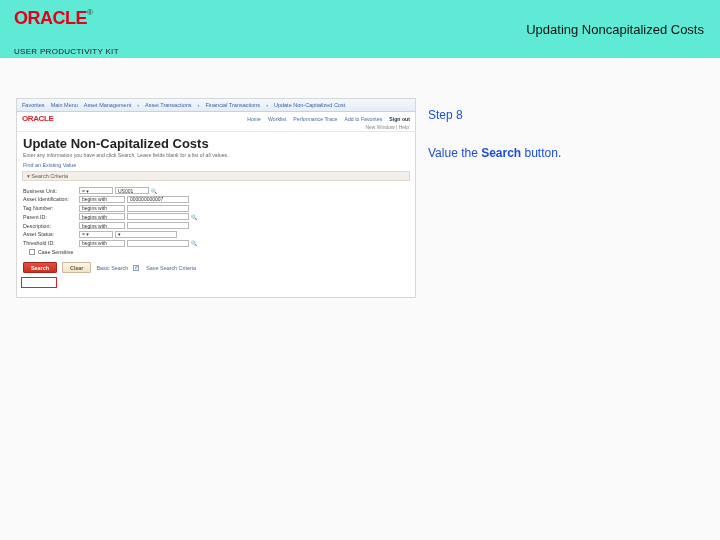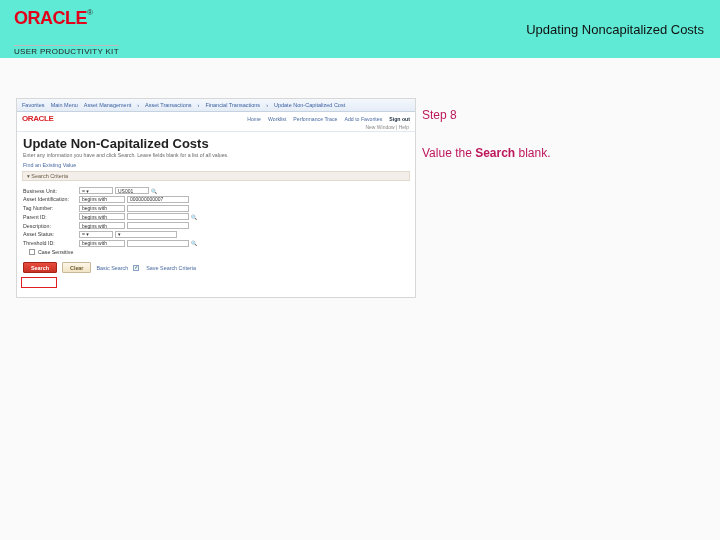--- a/index.html
+++ b/index.html
@@ -198,24 +198,24 @@
   .ss-chk {
     width:6px;height:6px;border:1px solid #8aa0c4;
     display:inline-block;margin-right:2px;background:#eaf2ff;
     position:relative;
   }
   .ss-chk::after{
     content:"✓";position:absolute;font-size:5px;color:#3a6a2a;top:-1.5px;left:0;
   }
   
   .instructions {
-    margin-left: 6px;
+    margin-left: 12px;
     padding-top: 8px;
     font-size: 12px;
-    color: #be185d;
+    color: #1d4ed8;
     line-height: 1.5;
   }
   .step-label { margin-bottom: 20px; }
   .instruction-text b { font-weight: bold; }
 </style>
 </head>
 <body>
 
 <div class="header">
   <div class="oracle-logo">
@@ -315,17 +315,17 @@
       <span class="ss-chk"></span>
       <span class="ss-action-link">Save Search Criteria</span>
     </div>
 
     <div class="ss-hl" style="left:4px;top:178px;width:36px;height:11px;"></div>
   </div>
 
   <div class="instructions">
     <div class="step-label">Step 8</div>
     <div class="instruction-text">
-      <span>Value the </span><b>Search</b><span> blank.</span>
+      <span>Value the </span><b>Search</b><span> button.</span>
     </div>
   </div>
 
 </div>
 
 </body></html>

